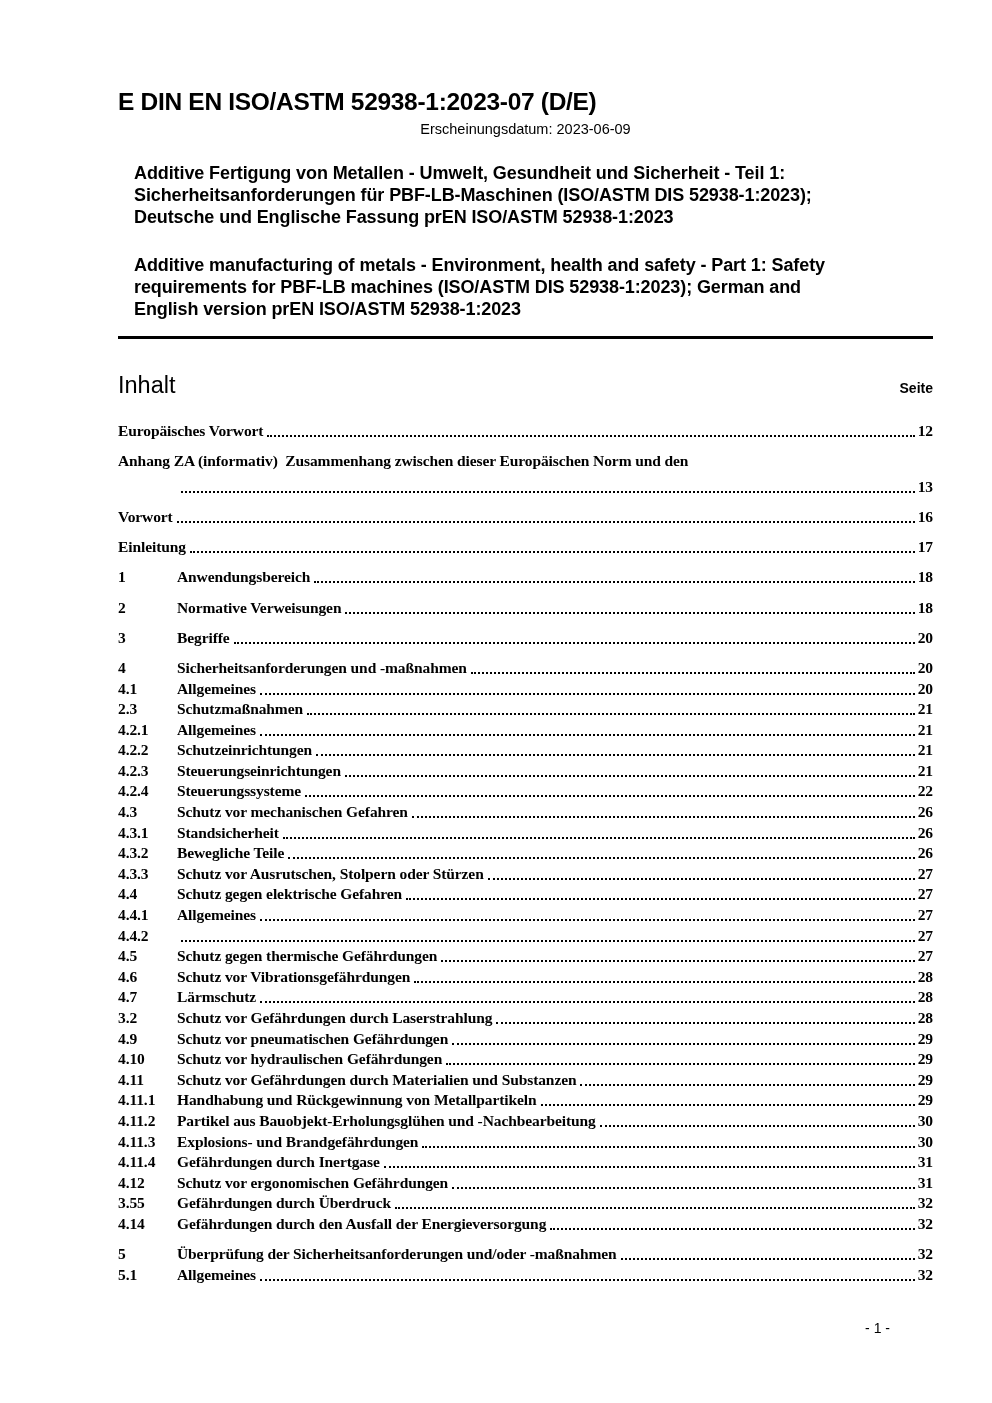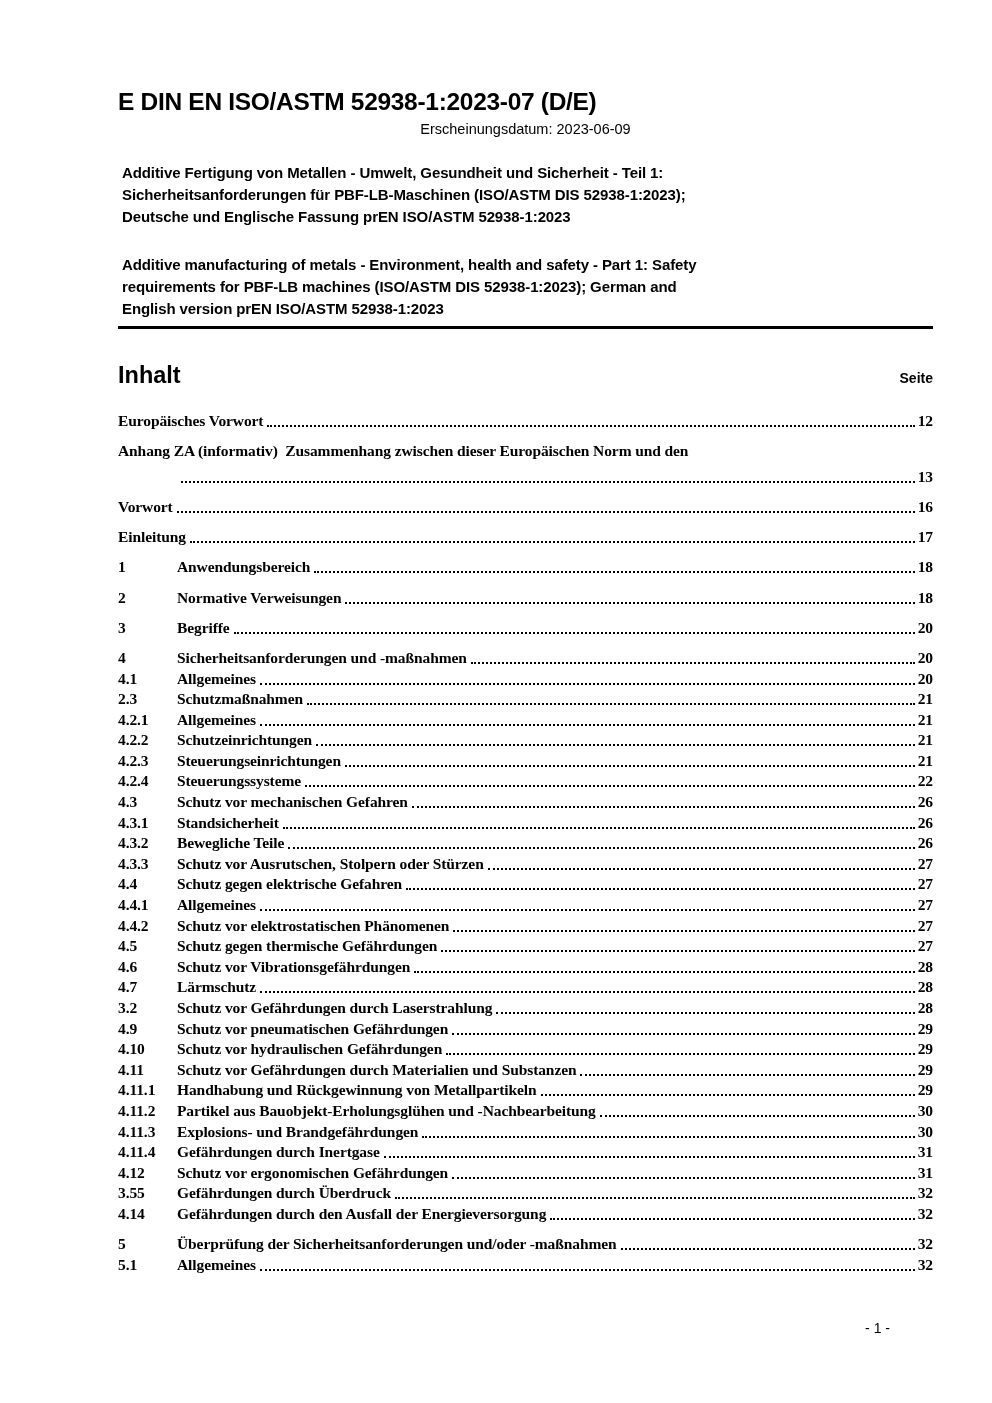--- a/index.html
+++ b/index.html
@@ -27,23 +27,23 @@
     letter-spacing: -0.3px;
   }
   .pubdate {
     margin-top: 4px;
     font-size: 14.5px;
     line-height: 18px;
     font-weight: 400;
     text-align: center;
   }
   p.std-title {
-    margin: 4px;
+    margin: 16px;
     font-weight: 700;
-    font-size: 15px;
+    font-size: 18px;
     line-height: 22px;
     white-space: pre-line;
     letter-spacing: -0.1px;
   }
   p.std-title.de { margin-top: 24px; }
   p.std-title.en { margin-top: 26px; }
   hr.rule {
     border: none;
     border-top: 3px solid #000;
     margin: 6px 0 0 0;
@@ -52,21 +52,21 @@
   .toc-head {
     margin-top: 32px;
     display: flex;
     justify-content: space-between;
     align-items: baseline;
   }
   .toc-head h2 {
     margin: 0;
     font-size: 23.5px;
     line-height: 28px;
-    font-weight: 700;
+    font-weight: 400;
   }
   .toc-head .seite {
     font-size: 14px;
     font-weight: 700;
   }
   .toc-list {
     margin-top: 22px;
     font-family: "Liberation Serif", serif;
     font-weight: 700;
     font-size: 15.5px;
@@ -278,21 +278,20 @@
             <div class="toc-line">
               <span class="toc-num">4.4.1</span>
               <span class="toc-label">Allgemeines</span>
               <span class="toc-leader"></span>
               <span class="toc-page">27</span>
             </div>
           </div>
           <div class="toc-entry">
             <div class="toc-line">
               <span class="toc-num">4.4.2</span>
-              <span class="toc-label">Schutz vor elektrostatischen Phänomenen</span>
               <span class="toc-leader"></span>
               <span class="toc-page">27</span>
             </div>
           </div>
           <div class="toc-entry">
             <div class="toc-line">
               <span class="toc-num">4.5</span>
               <span class="toc-label">Schutz gegen thermische Gefährdungen</span>
               <span class="toc-leader"></span>
               <span class="toc-page">27</span>

